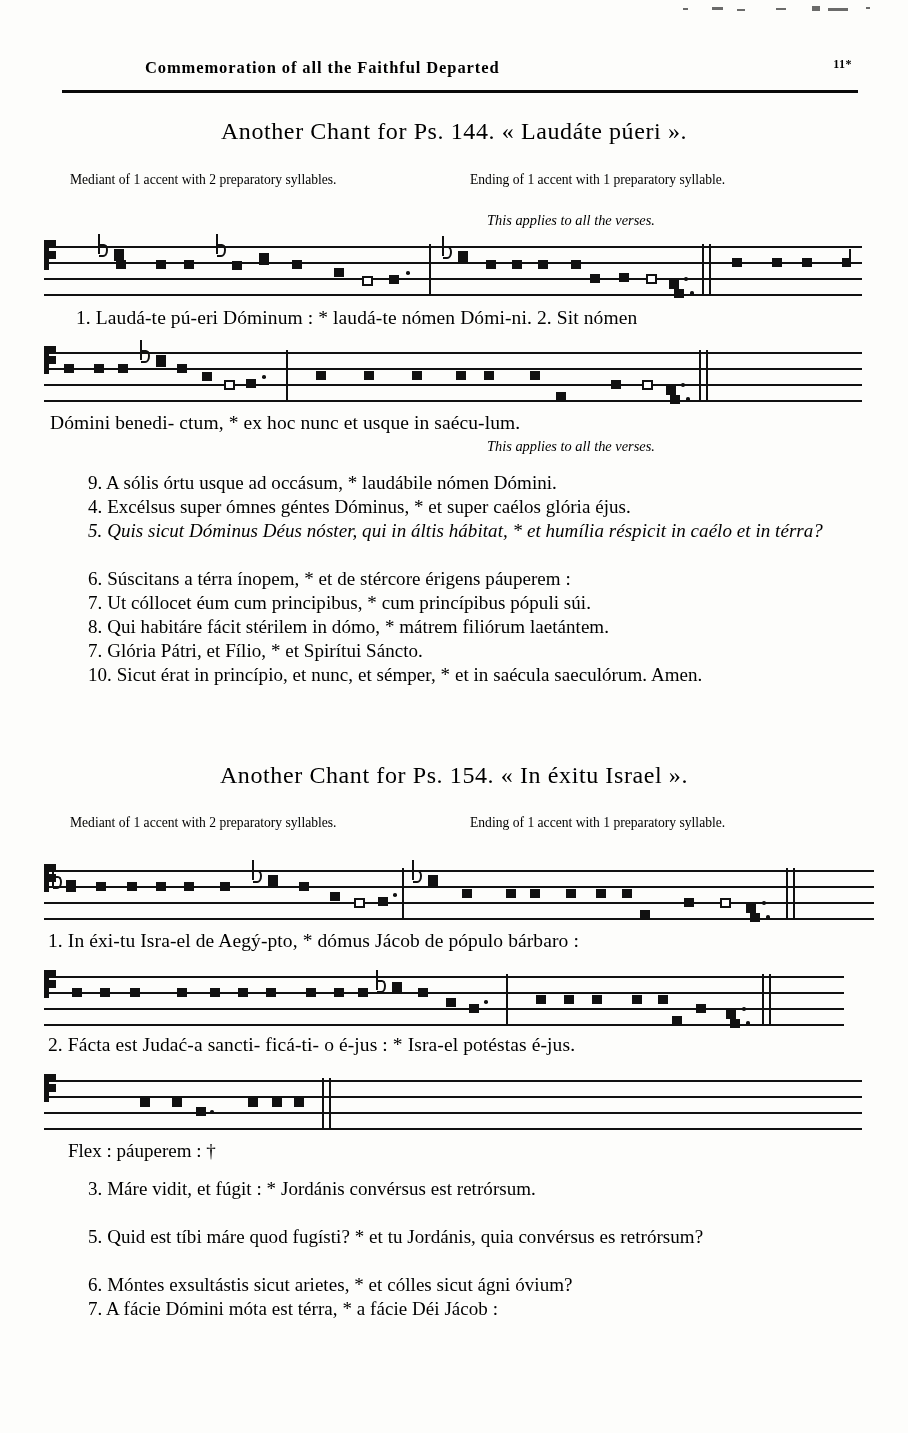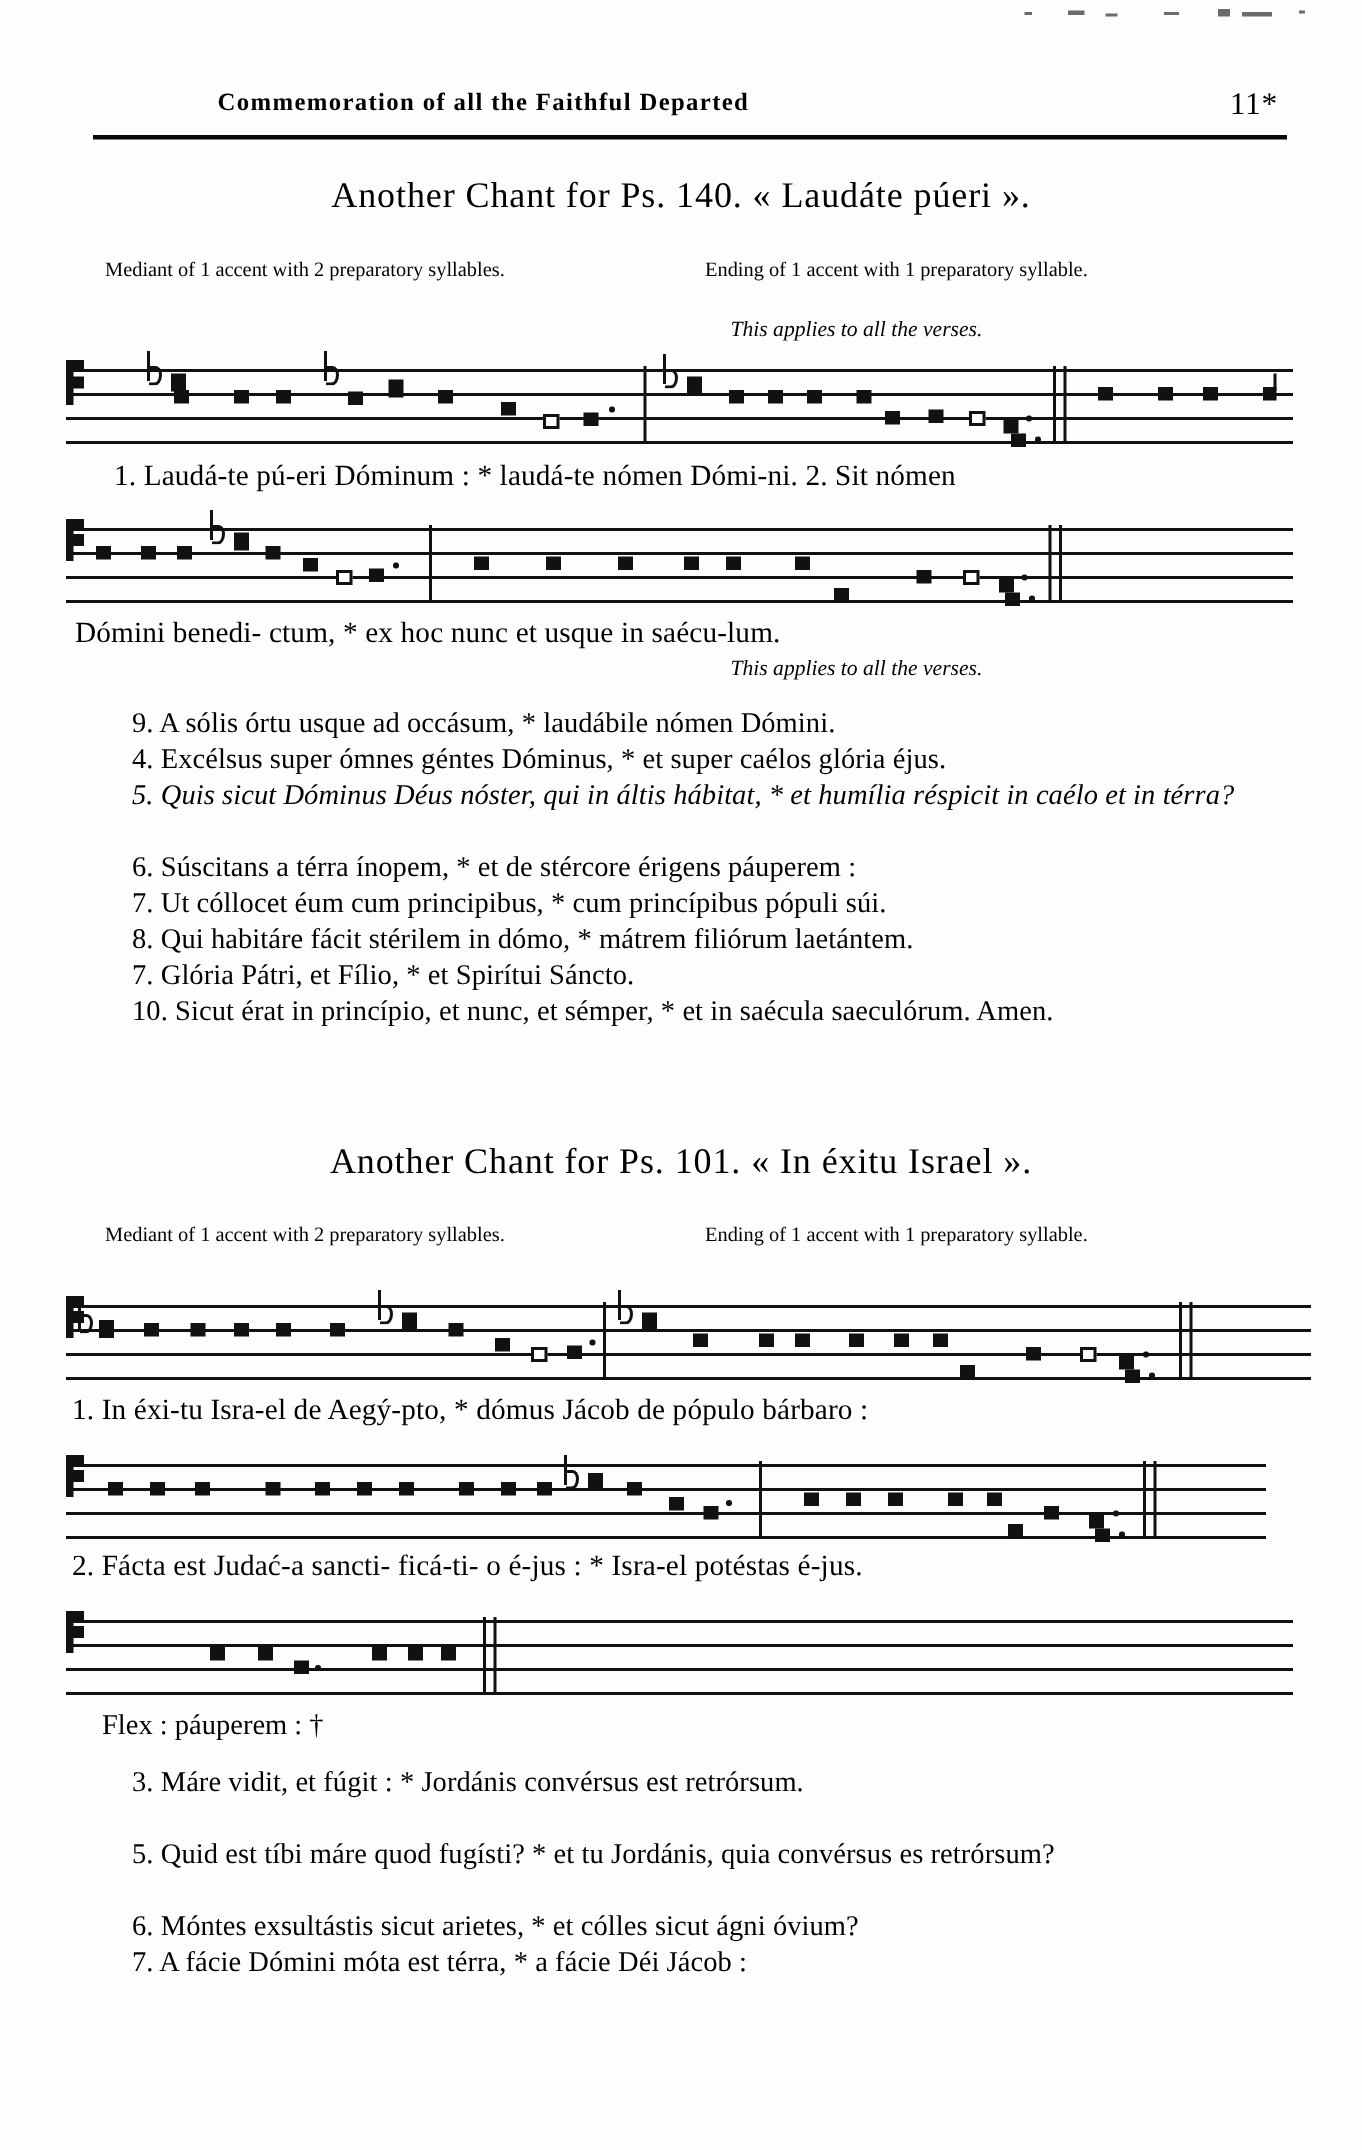--- a/index.html
+++ b/index.html
@@ -37,22 +37,22 @@
     font-family: "Liberation Serif", "DejaVu Serif", serif;
     font-weight: bold;
     font-size: 16.5px;
     letter-spacing: 0.9px;
     white-space: nowrap;
   }
   .header-page {
     position: absolute;
     right: 8px;
     top: -1px;
-    font-weight: normal;
-    font-size: 21px;
+    font-weight: bold;
+    font-size: 12px;
     letter-spacing: 0.5px;
   }
   .header-rule {
     position: absolute;
     left: 62px;
     right: 50px;
     top: 90px;
     height: 2.6px;
     background: #0a0a0a;
   }
@@ -219,21 +219,21 @@
   <div class="speckle" style="left:812px;top:6px;width:8px;height:5px;"></div>
   <div class="speckle" style="left:828px;top:8px;width:20px;height:3px;"></div>
   <div class="speckle" style="left:866px;top:7px;width:4px;height:2px;"></div>
 
   <div class="header">
     <div class="header-title">Commemoration of all the Faithful Departed</div>
     <div class="header-page">11*</div>
   </div>
   <div class="header-rule"></div>
 
-  <div class="chant-title" style="top:118px;">Another Chant for Ps. 140. « Laudáte púeri ».</div>
+  <div class="chant-title" style="top:118px;">Another Chant for Ps. 144. « Laudáte púeri ».</div>
 
   <div class="rubric rubric-left" style="top:172px;">Mediant of 1 accent with 2 preparatory syllables.</div>
   <div class="rubric rubric-right" style="top:172px;">Ending of 1 accent with 1 preparatory syllable.</div>
   <div class="applies" style="left:487px;top:212px;">This applies to all the verses.</div>
 
   <div class="staff" style="top:236px;width:818px;height:70px;">
     <div class="staff-line" style="top:10px;width:818px;"></div>
     <div class="staff-line" style="top:26px;width:818px;"></div>
     <div class="staff-line" style="top:42px;width:818px;"></div>
     <div class="staff-line" style="top:58px;width:818px;"></div>
@@ -349,21 +349,21 @@
 
   <div class="verse" style="top:472px;">9. A sólis órtu usque ad occásum, * laudábile nómen Dómini.</div>
   <div class="verse" style="top:496px;">4. Excélsus super ómnes géntes Dóminus, * et super caélos glória éjus.</div>
   <div class="verse" style="top:520px;font-style:italic;">5. Quis sicut Dóminus Déus nóster, qui in áltis hábitat, * et humília réspicit in caélo et in térra?</div>
   <div class="verse" style="top:568px;">6. Súscitans a térra ínopem, * et de stércore érigens páuperem :</div>
   <div class="verse" style="top:592px;">7. Ut cóllocet éum cum prinсipibus, * cum princípibus pópuli súi.</div>
   <div class="verse" style="top:616px;">8. Qui habitáre fácit stérilem in dómo, * mátrem filiórum laetántem.</div>
   <div class="verse" style="top:640px;">7. Glória Pátri, et Fílio, * et Spirítui Sáncto.</div>
   <div class="verse" style="top:664px;">10. Sicut érat in princípio, et nunc, et sémper, * et in saécula saeculórum. Amen.</div>
 
-  <div class="chant-title" style="top:762px;">Another Chant for Ps. 101. « In éxitu Israel ».</div>
+  <div class="chant-title" style="top:762px;">Another Chant for Ps. 154. « In éxitu Israel ».</div>
 
   <div class="rubric rubric-left" style="top:815px;">Mediant of 1 accent with 2 preparatory syllables.</div>
   <div class="rubric rubric-right" style="top:815px;">Ending of 1 accent with 1 preparatory syllable.</div>
 
   <div class="staff" style="top:862px;width:830px;height:62px;">
     <div class="staff-line" style="top:8px;width:830px;"></div>
     <div class="staff-line" style="top:24px;width:830px;"></div>
     <div class="staff-line" style="top:40px;width:830px;"></div>
     <div class="staff-line" style="top:56px;width:830px;"></div>
 

